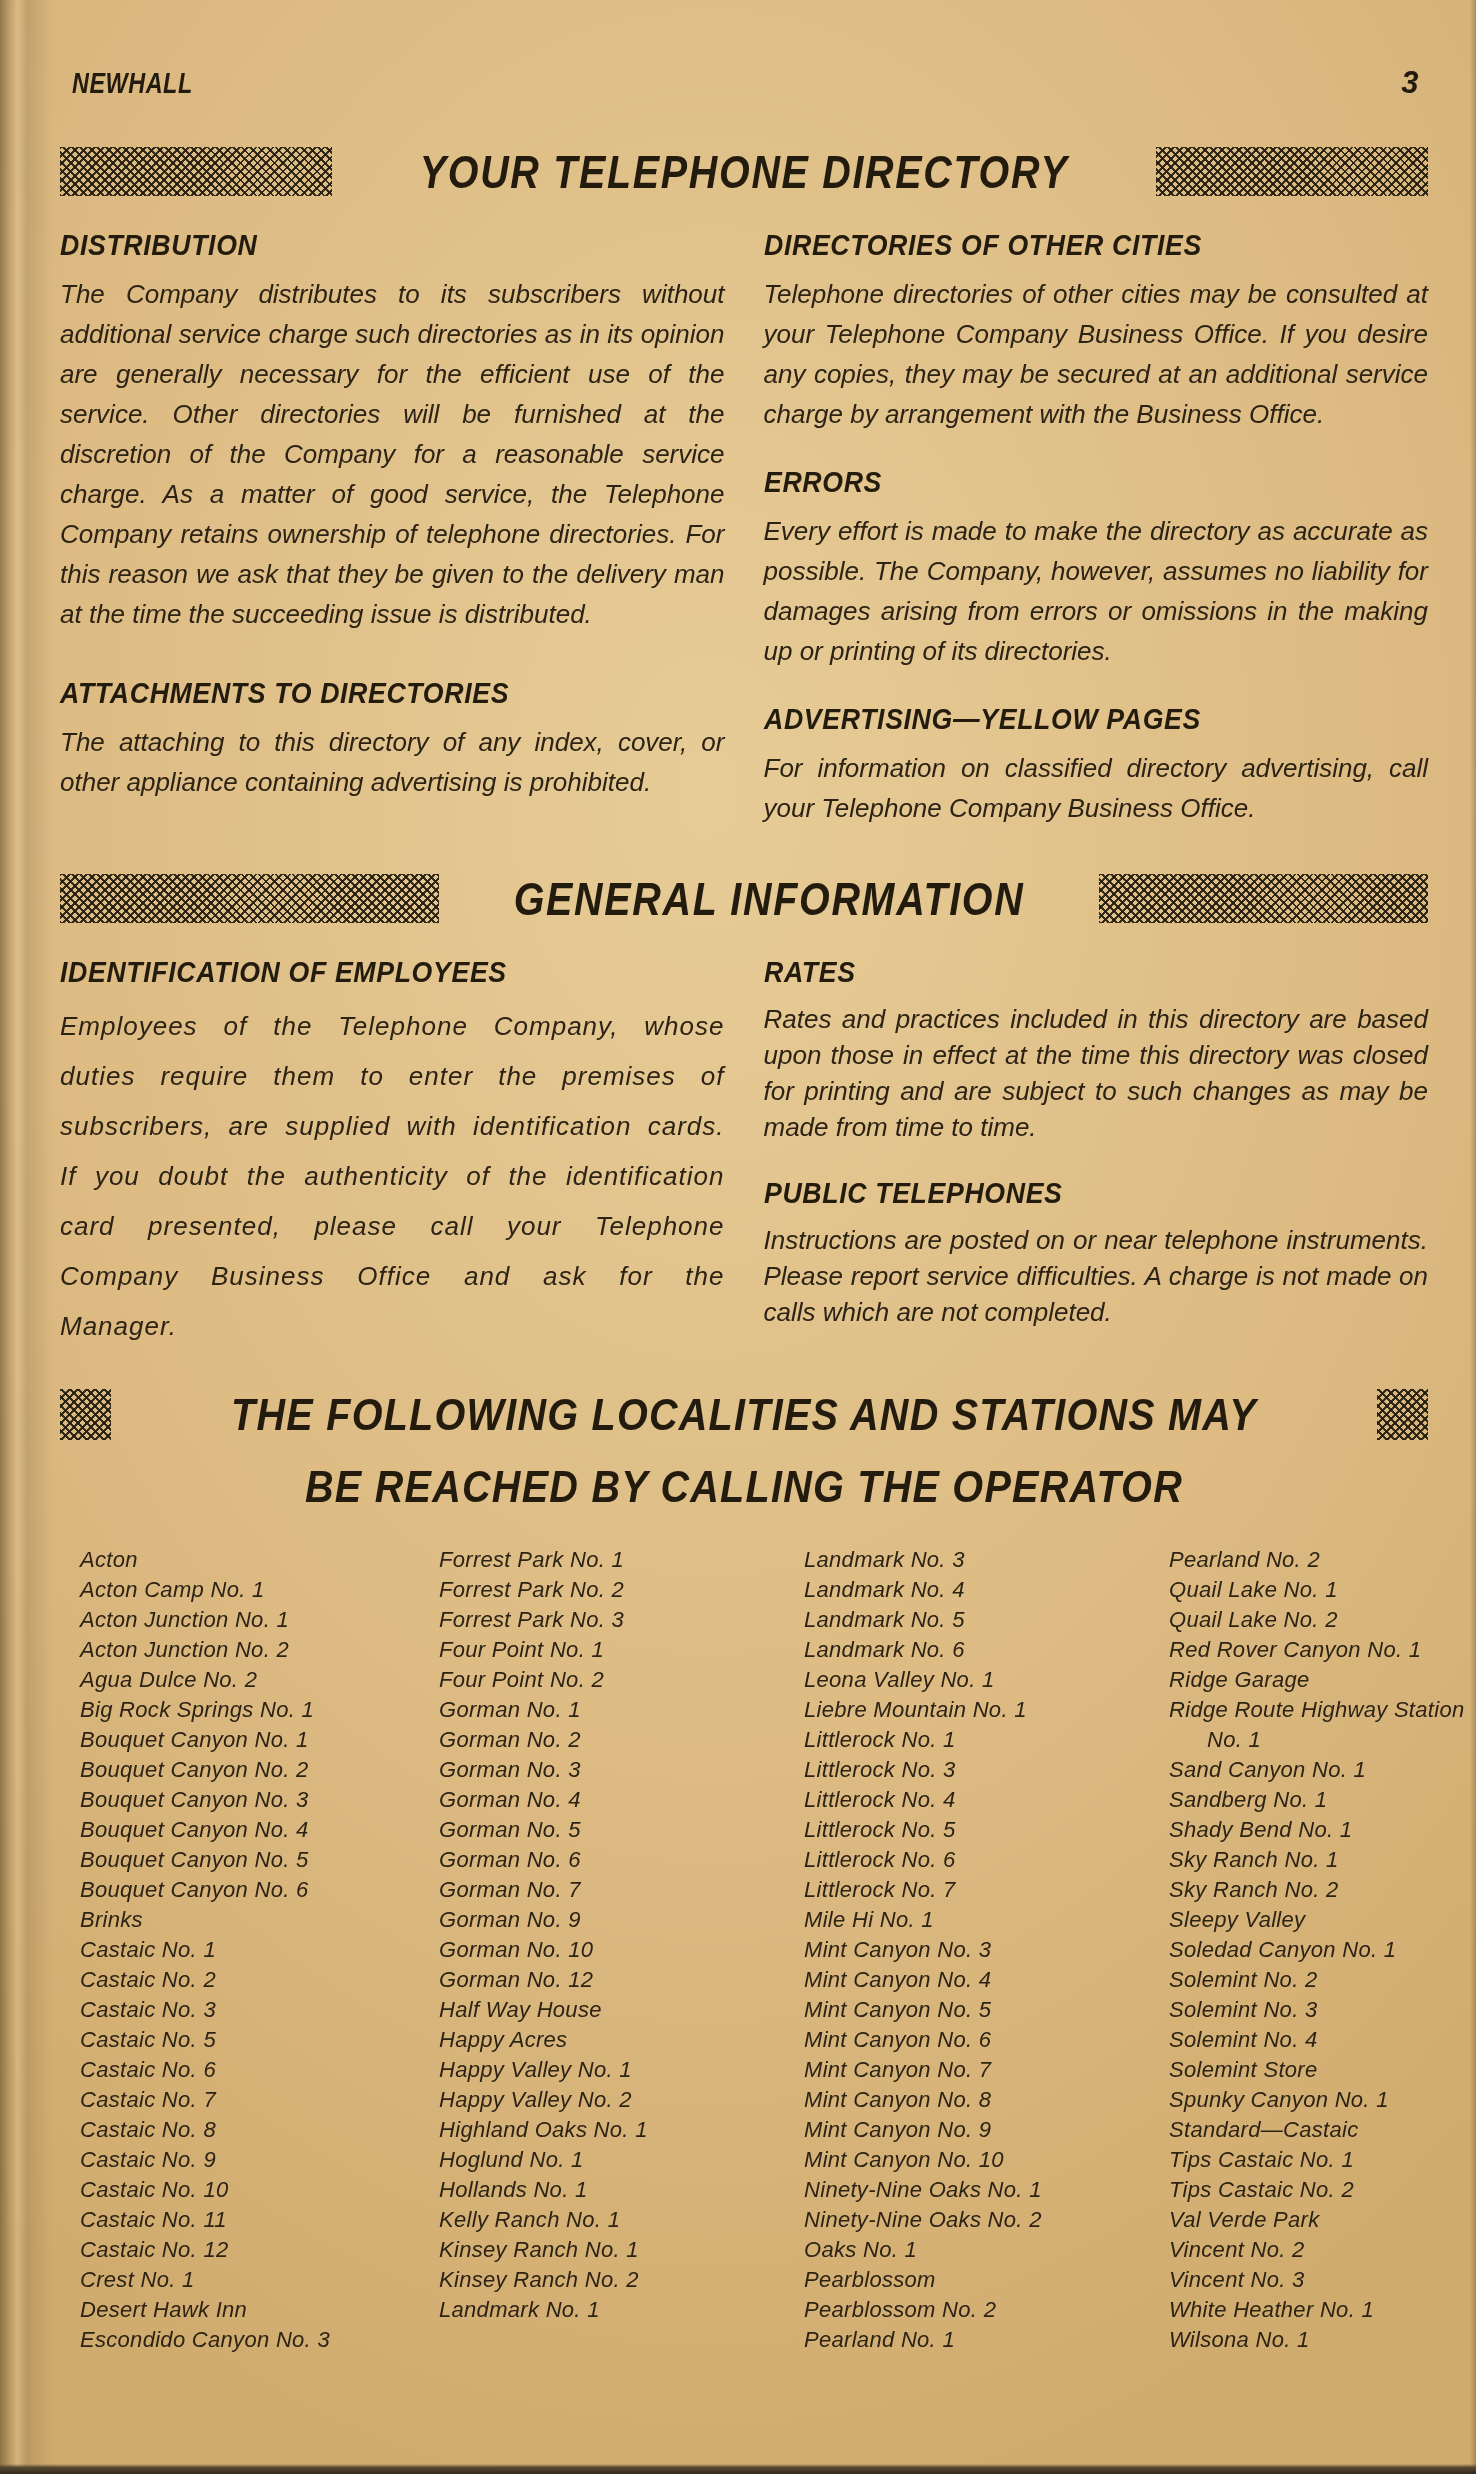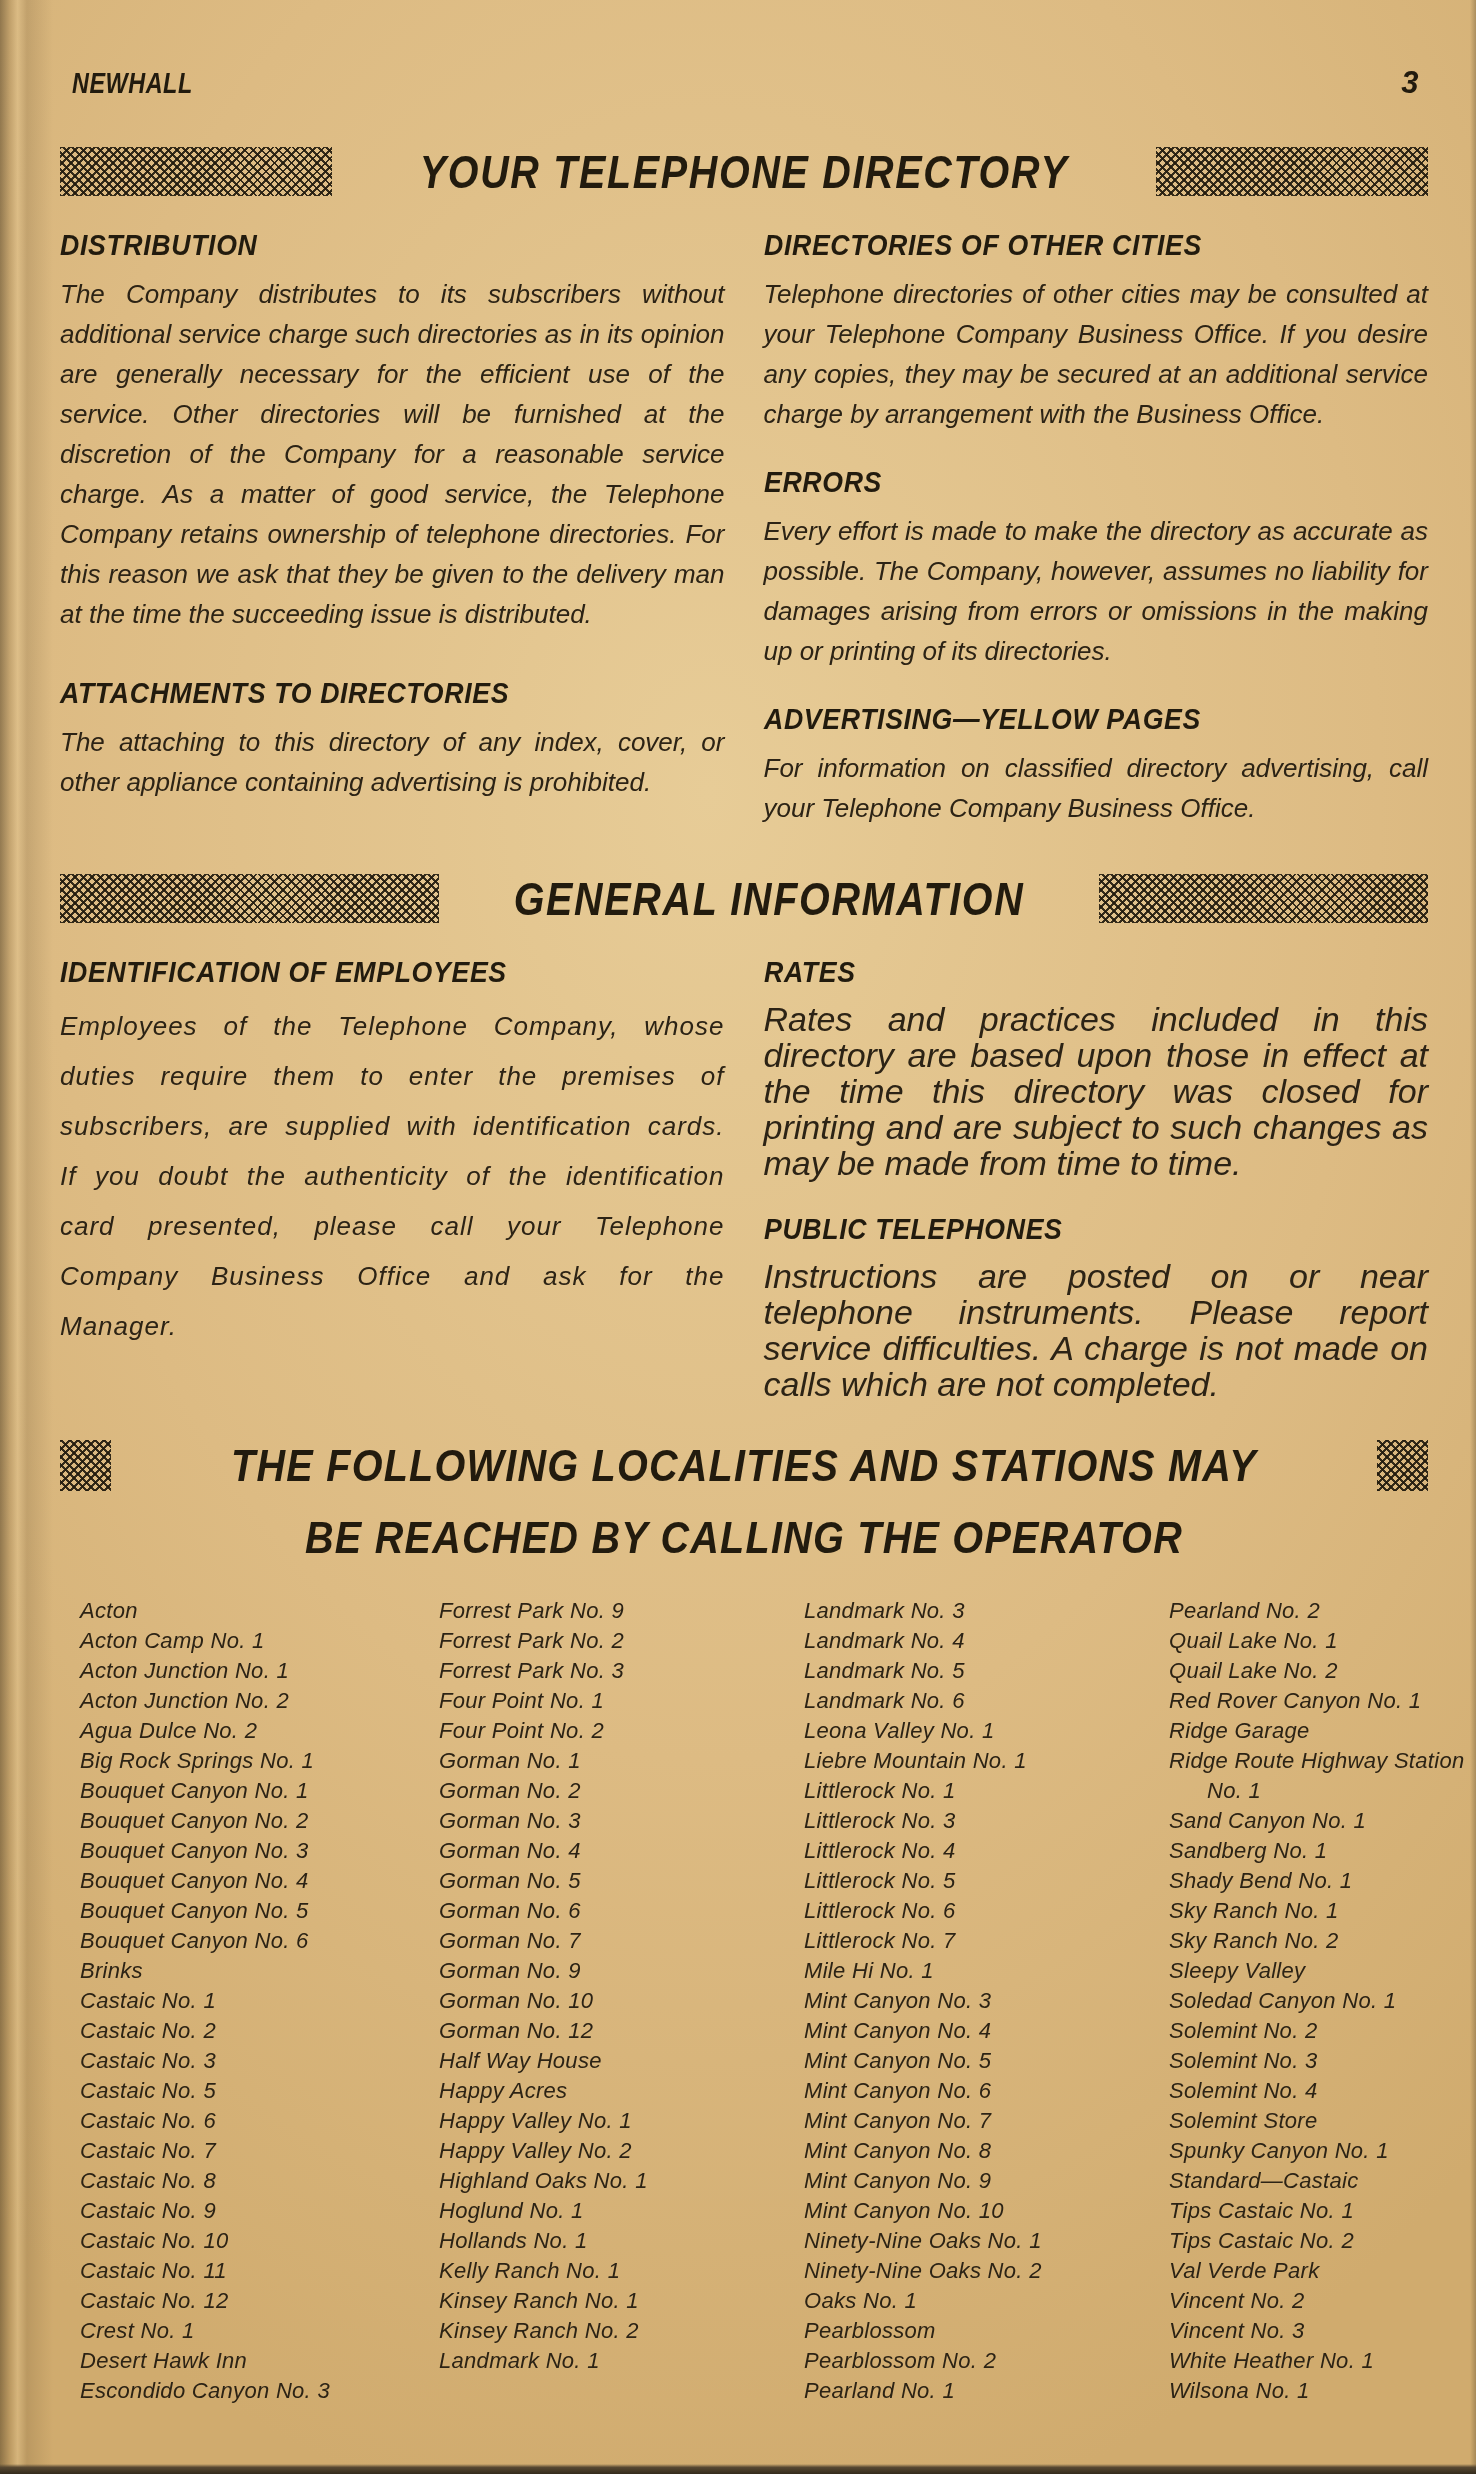--- a/index.html
+++ b/index.html
@@ -77,21 +77,21 @@
   }
   p.body{
     font-size:26px;line-height:40px;text-align:justify;
     color:var(--ink);
   }
   .gap-lg{margin-top:43px;}
   .gap-md{margin-top:32px;}
   p.loose{
     line-height:50px;letter-spacing:1px;word-spacing:3.4px;
   }
-  p.tight{line-height:36px;font-size:34px;}
+  p.tight{line-height:36px;font-size:26px;}
 
   
   .op-title{margin-top:38px;}
   .op-line1{display:flex;align-items:flex-start;gap:31px;}
   .op-line1 .sq{flex:0 0 51px;height:51px;}
   .op-text{
     flex:1 1 0;text-align:center;font-size:45px;font-weight:700;letter-spacing:1.4px;
     color:var(--ink-heavy);transform:scaleX(.88);transform-origin:center;white-space:nowrap;
   }
   .op-line2{
@@ -206,21 +206,21 @@
           <div class="loc-item">Castaic No. 8</div>
           <div class="loc-item">Castaic No. 9</div>
           <div class="loc-item">Castaic No. 10</div>
           <div class="loc-item">Castaic No. 11</div>
           <div class="loc-item">Castaic No. 12</div>
           <div class="loc-item">Crest No. 1</div>
           <div class="loc-item">Desert Hawk Inn</div>
           <div class="loc-item">Escondido Canyon No. 3</div>
         </div>
       <div class="loc-col c2">
-          <div class="loc-item">Forrest Park No. 9</div>
+          <div class="loc-item">Forrest Park No. 1</div>
           <div class="loc-item">Forrest Park No. 2</div>
           <div class="loc-item">Forrest Park No. 3</div>
           <div class="loc-item">Four Point No. 1</div>
           <div class="loc-item">Four Point No. 2</div>
           <div class="loc-item">Gorman No. 1</div>
           <div class="loc-item">Gorman No. 2</div>
           <div class="loc-item">Gorman No. 3</div>
           <div class="loc-item">Gorman No. 4</div>
           <div class="loc-item">Gorman No. 5</div>
           <div class="loc-item">Gorman No. 6</div>

